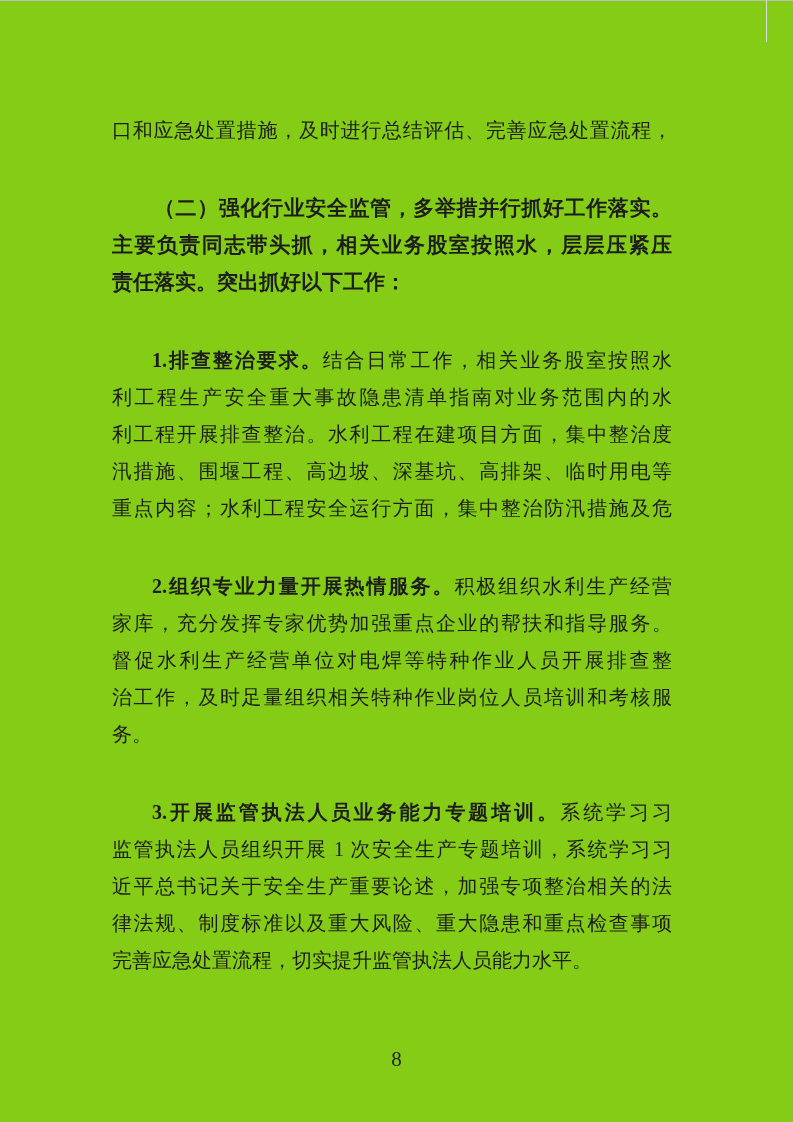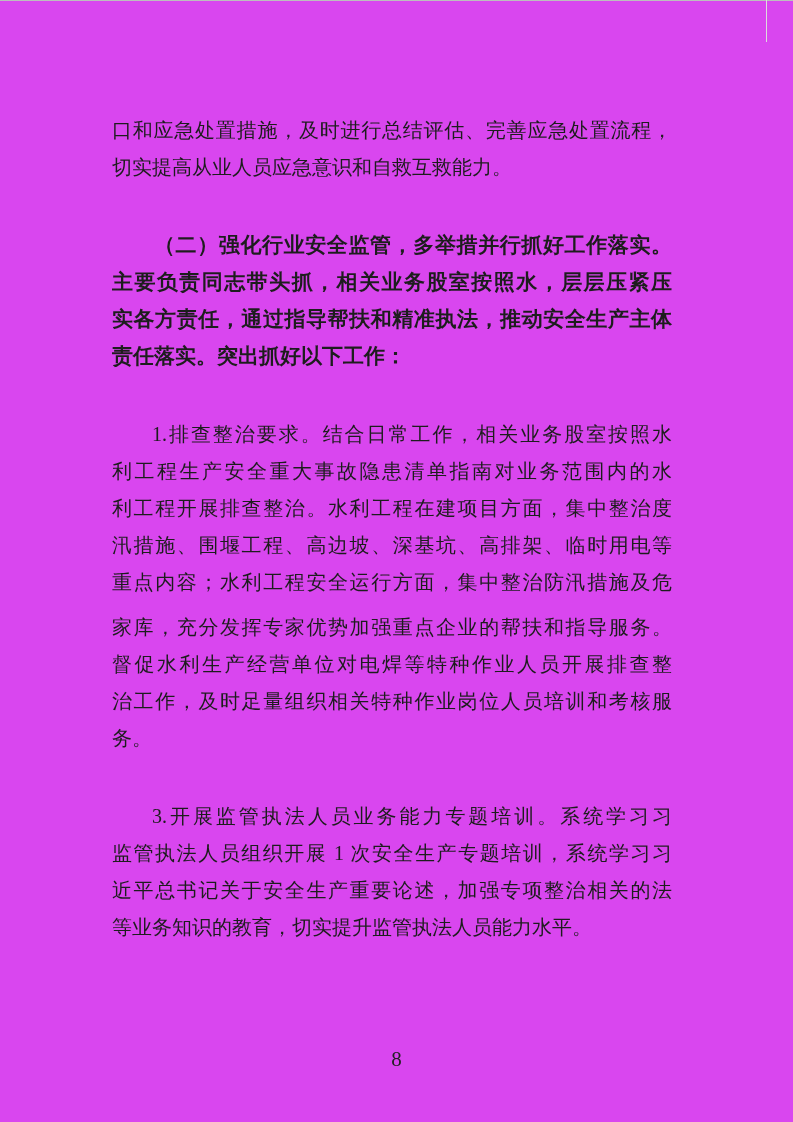--- a/index.html
+++ b/index.html
@@ -4,21 +4,21 @@
 <style>
   html, body {
     margin: 0;
     padding: 0;
     background: #ffffff;
   }
   .page {
     position: relative;
     width: 793px;
     height: 1122px;
-    background: #d946ef;
+    background: #84cc16;
     color: #1d1d1d;
     font-family: "Liberation Serif", "DejaVu Serif", serif;
     overflow: hidden;
   }
   .scan-top {
     position: absolute;
     top: 0; left: 0;
     width: 100%; height: 1px;
     background: #bdbdbd;
   }
@@ -46,21 +46,21 @@
     overflow: hidden;
   }
   .line.first { text-indent: 2em; margin-top: 41px; }
   .line.last {
     text-align-last: left;
   }
   .para.kai .line {
     font-size: 21px;
     font-weight: bold;
   }
-  .lead { font-weight: normal; }
+  .lead { font-weight: bold; }
   .page-number {
     position: absolute;
     top: 1044px;
     left: 0;
     width: 100%;
     height: 30px;
     line-height: 30px;
     text-align: center;
     font-size: 21px;
     color: #222222;
@@ -70,52 +70,54 @@
 <body>
 
 <div class="page">
   <div class="scan-top"></div>
   <div class="scan-right"></div>
 
   <div class="text-block">
 
     <div class="para">
       <div class="line">口和应急处置措施，及时进行总结评估、完善应急处置流程，</div>
-      <div class="line last">切实提高从业人员应急意识和自救互救能力。</div>
     </div>
 
     <div class="para kai">
       <div class="line first">（二）强化行业安全监管，多举措并行抓好工作落实。</div>
       <div class="line">主要负责同志带头抓，相关业务股室按照水，层层压紧压</div>
-      <div class="line">实各方责任，通过指导帮扶和精准执法，推动安全生产主体</div>
       <div class="line last">责任落实。突出抓好以下工作：</div>
     </div>
 
     <div class="para">
       <div class="line first">
         <span class="lead">1.排查整治要求。</span><span>结合日常工作，相关业务股室按照水</span>
       </div>
       <div class="line">利工程生产安全重大事故隐患清单指南对业务范围内的水</div>
       <div class="line">利工程开展排查整治。水利工程在建项目方面，集中整治度</div>
       <div class="line">汛措施、围堰工程、高边坡、深基坑、高排架、临时用电等</div>
       <div class="line">重点内容；水利工程安全运行方面，集中整治防汛措施及危</div>
     </div>
 
     <div class="para">
+      <div class="line first">
+        <span class="lead">2.组织专业力量开展热情服务。</span><span>积极组织水利生产经营</span>
+      </div>
       <div class="line">家库，充分发挥专家优势加强重点企业的帮扶和指导服务。</div>
       <div class="line">督促水利生产经营单位对电焊等特种作业人员开展排查整</div>
       <div class="line">治工作，及时足量组织相关特种作业岗位人员培训和考核服</div>
       <div class="line last">务。</div>
     </div>
 
     <div class="para">
       <div class="line first">
         <span class="lead">3.开展监管执法人员业务能力专题培训。</span><span>系统学习习</span>
       </div>
       <div class="line">监管执法人员组织开展 1 次安全生产专题培训，系统学习习</div>
       <div class="line">近平总书记关于安全生产重要论述，加强专项整治相关的法</div>
-      <div class="line last">等业务知识的教育，切实提升监管执法人员能力水平。</div>
+      <div class="line">律法规、制度标准以及重大风险、重大隐患和重点检查事项</div>
+      <div class="line last">完善应急处置流程，切实提升监管执法人员能力水平。</div>
     </div>
 
   </div>
 
   <div class="page-number">8</div>
 </div>
 
 </body></html>

